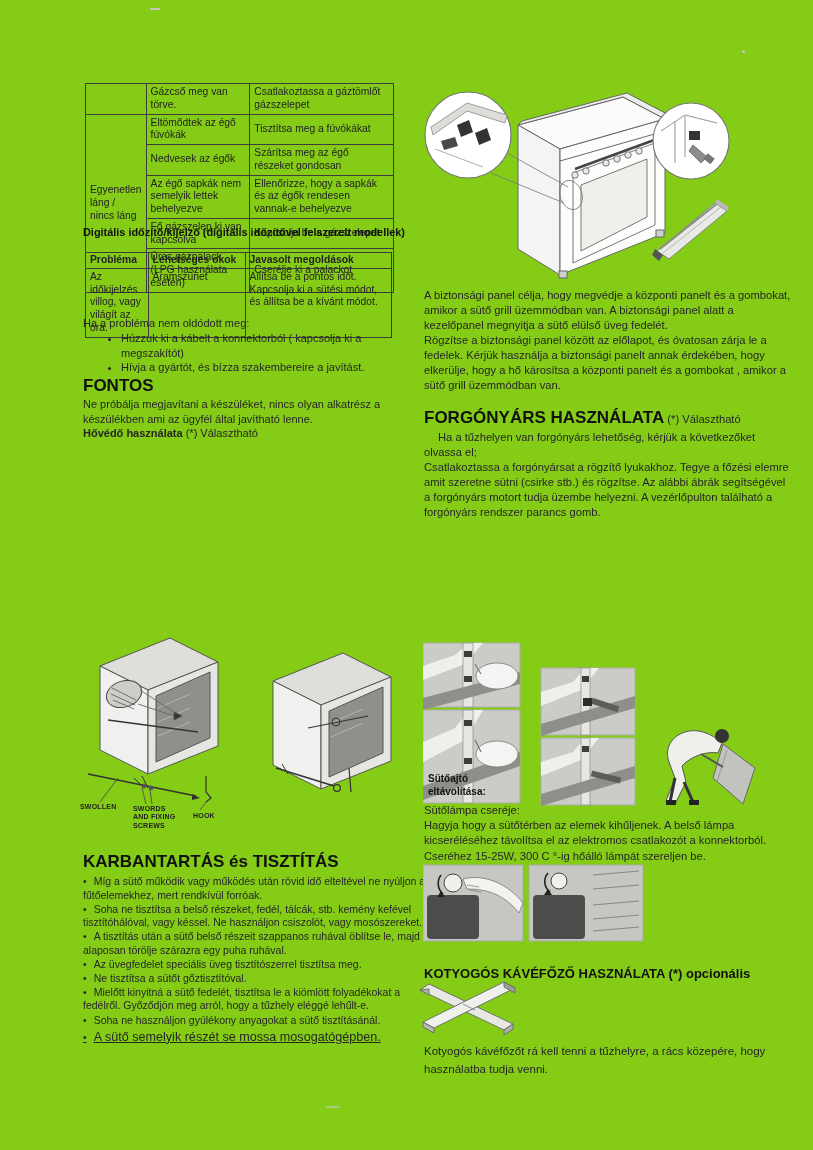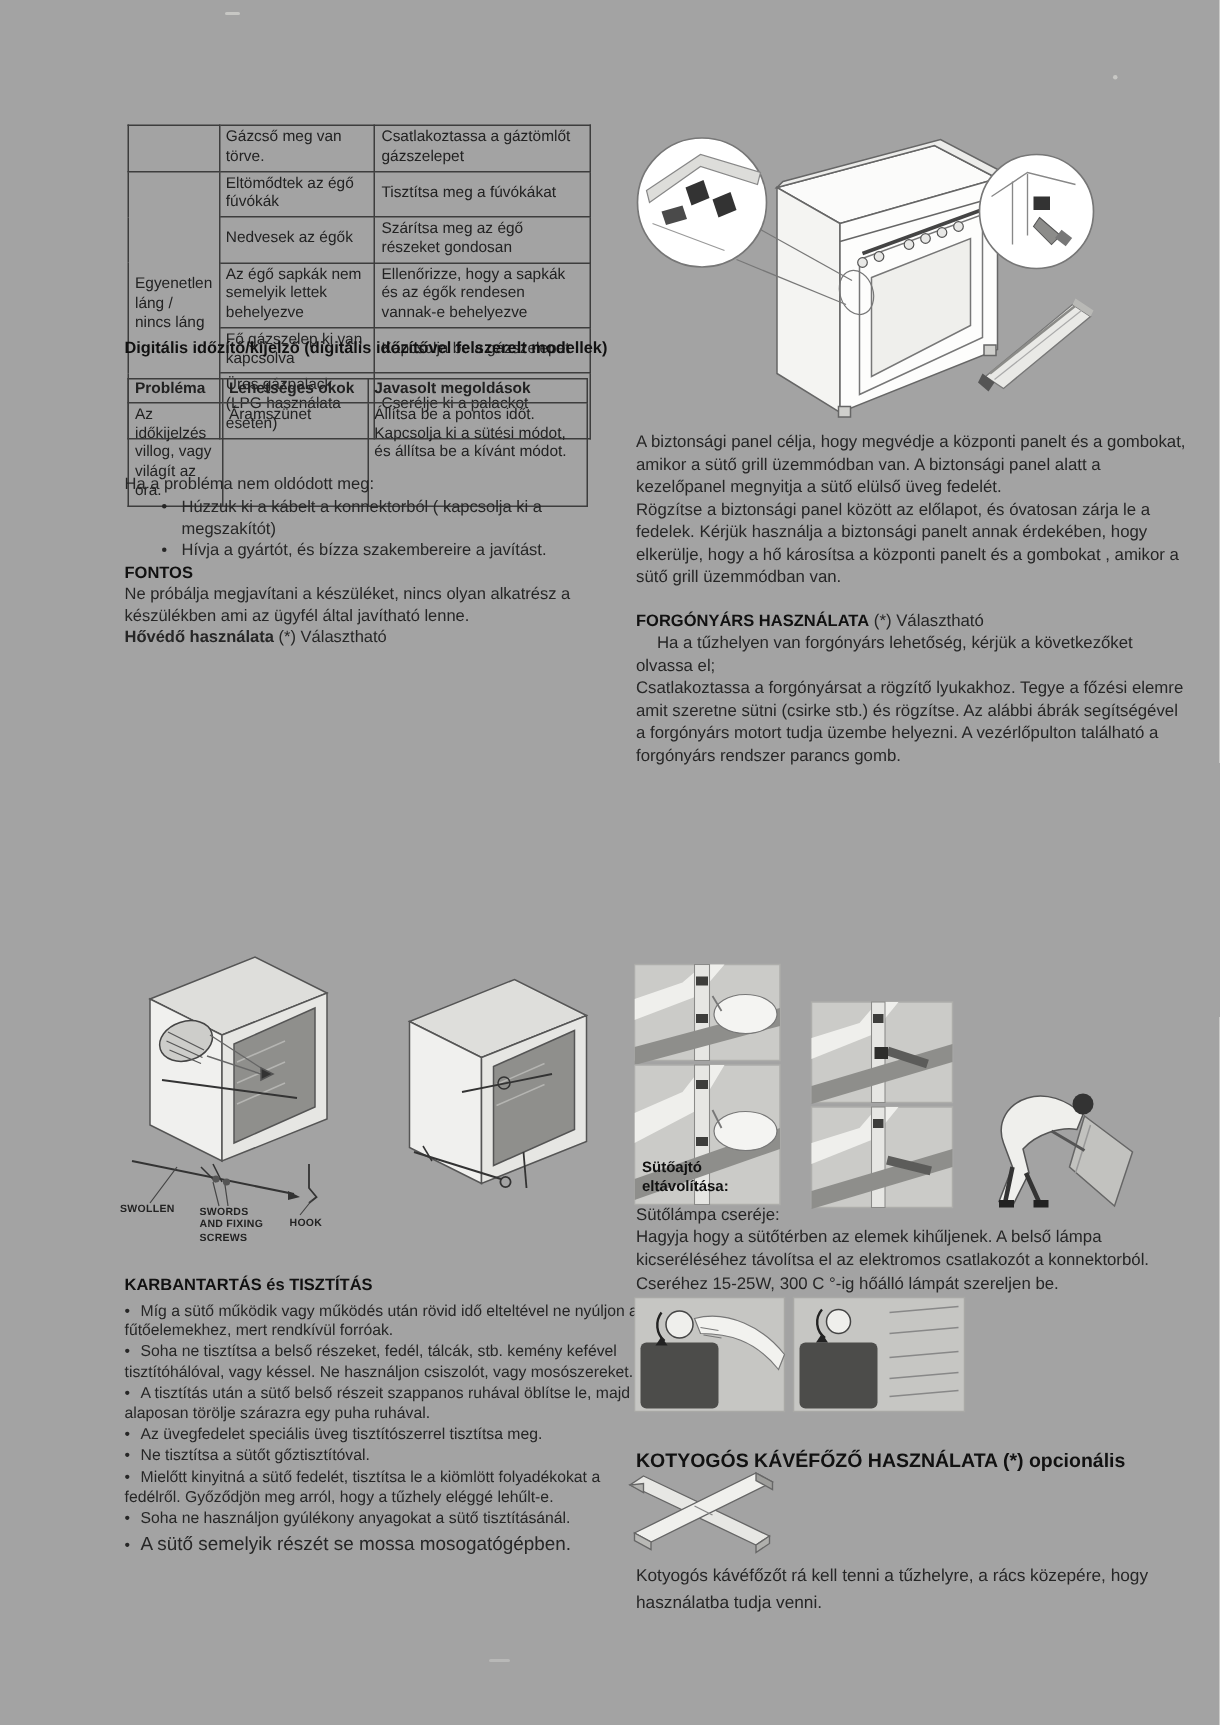--- a/index.html
+++ b/index.html
@@ -1,49 +1,49 @@
 <!DOCTYPE html>
 <html><head>
 <meta charset="utf-8">
 <style>
   html,body{margin:0;padding:0;background:#e9e9e7;}
-  .page{position:relative;width:813px;height:1150px;background:#a3a3a3;
+  .page{position:relative;width:813px;height:1150px;background:#84cc16;
         font-family:"Liberation Sans",sans-serif;color:#262626;overflow:hidden;}
   .abs{position:absolute;}
   .b{font-weight:bold;}
   p{margin:0;}
 
   
   table{border-collapse:collapse;color:#222;}
   .t1{left:85px;top:83px;width:309px;font-size:10.3px;line-height:1.24;}
   .t1 td{border:1px solid #3d3d3d;padding:2px 4px;vertical-align:middle;}
   .t1 .w1{width:52px}.t1 .w2{width:106px}.t1 .w3{width:147px}
   .t2{left:85px;top:252px;width:307px;font-size:10.3px;line-height:1.24;}
   .t2 th,.t2 td{border:1px solid #3d3d3d;padding:2px 4px;vertical-align:top;text-align:left;}
   .t2 th{font-weight:bold;padding:1px 4px;}
   .t2 .w1{width:62px}.t2 .w2{width:96px}.t2 .w3{width:145px}
   .caption{left:83px;top:226px;width:330px;font-size:10.9px;font-weight:bold;color:#111;}
 
   
   .lefttext{left:83px;top:316px;width:324px;font-size:11px;line-height:1.3;}
   ul.dotlist{margin:1px 0 1px 0;padding-left:38px;}
   ul.dotlist li{margin:0;}
-  .h-sec{font-size:11px;font-weight:bold;color:#111;}
+  .h-sec{font-size:17px;font-weight:bold;color:#111;}
 
   
   .safety{left:424px;top:288px;width:368px;font-size:11.2px;line-height:1.34;}
   .forgo{left:424px;top:407px;width:368px;font-size:11.2px;line-height:1.34;}
   .indent1{text-indent:14px;}
 
   
   .maint{left:83px;top:851px;width:354px;font-size:10.5px;line-height:1.26;}
   .maint .h-sec{margin-bottom:3px;}
   .mitem{margin:1px 0;}
   .mitem::before{content:"•";margin-right:7px;}
-  .mitem.big{font-size:12.6px;margin-top:3px;}
+  .mitem.big{font-size:12.6px;margin-top:3px;text-decoration:underline;}
   .mitem.big::before{font-size:10.5px;}
 
   
   .sutoajto{left:428px;top:772px;width:90px;font-size:10px;font-weight:bold;line-height:1.3;color:#111;}
   .lamptext{left:424px;top:803px;width:372px;font-size:11.2px;line-height:1.36;}
   .moka-h{left:424px;top:966px;width:372px;font-size:13px;font-weight:bold;color:#111;}
   .moka-p{left:424px;top:1043px;width:372px;font-size:11.5px;line-height:1.55;}
 
   
   .dlabel{position:absolute;font-size:7px;font-weight:bold;color:#222;line-height:1.2;letter-spacing:.2px;}

